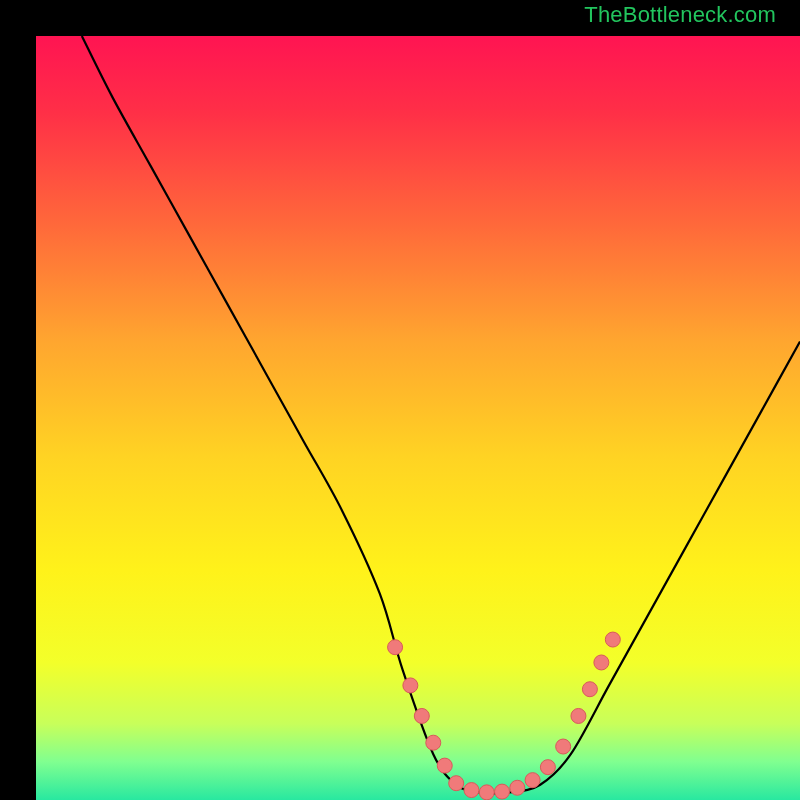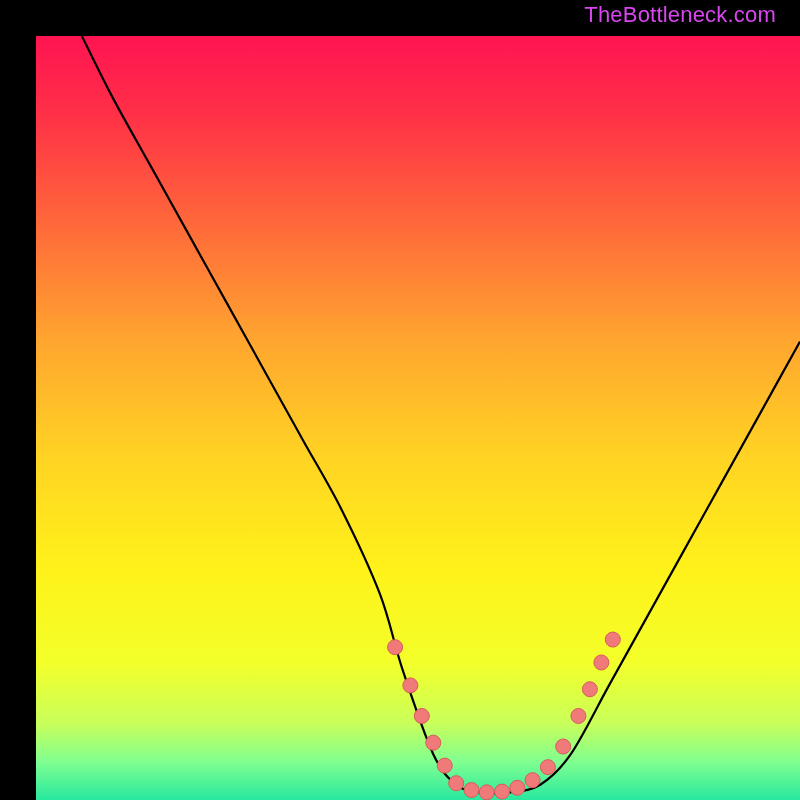--- a/index.html
+++ b/index.html
@@ -25,21 +25,21 @@
     top: 18px;
     left: 18px;
     width: 764px;
     height: 764px;
     overflow: hidden;
   }
   .watermark {
     position: absolute;
     top: 2px;
     right: 24px;
-    color: #d946ef;
+    color: #22c55e;
     font-size: 22px;
     font-weight: 500;
     letter-spacing: 0.2px;
     user-select: none;
     margin-left: 28px;
   }
   svg {
     display: block;
   }
 </style>

